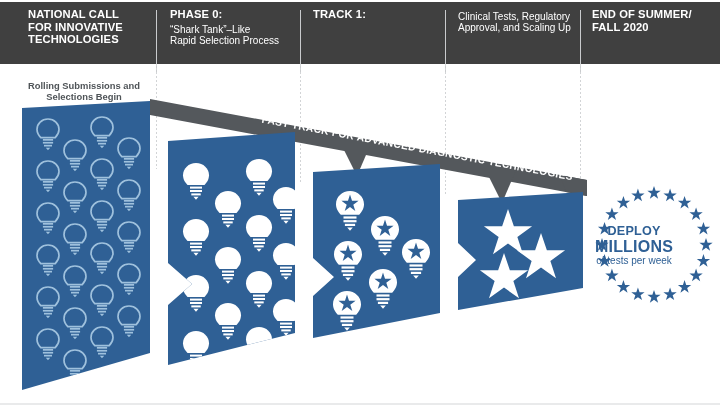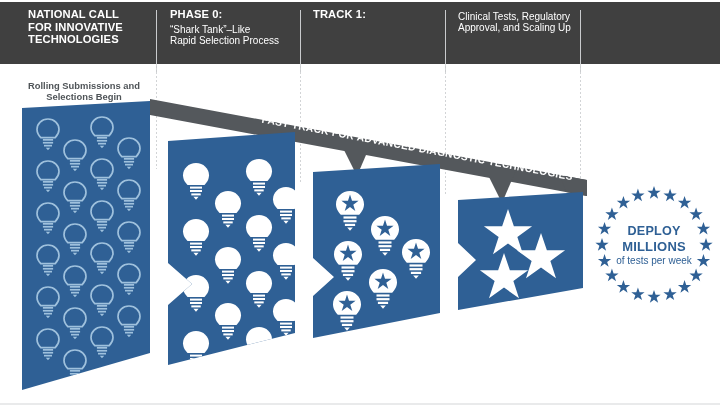--- a/index.html
+++ b/index.html
@@ -53,29 +53,29 @@
   svg.layer{position:absolute;left:0;top:0;width:720px;height:405px;}
 
   
   .ft-text{
     font-family:"Liberation Sans", sans-serif;
     font-weight:bold;font-size:10.2px;fill:#ffffff;letter-spacing:0.35px;
   }
 
   
   .badge{
-    position:absolute;left:595px;top:186px;width:118px;height:118px;
+    position:absolute;left:575px;top:186px;width:118px;height:118px;
   }
   .badge-text{
     position:absolute;left:0;top:0;width:118px;height:118px;
     display:flex;flex-direction:column;align-items:center;justify-content:center;
     color:#2f6095;text-align:center;
   }
   .badge-l1{font-weight:bold;font-size:12.6px;line-height:15px;letter-spacing:0.2px;}
-  .badge-l2{font-weight:bold;font-size:13px;line-height:15px;letter-spacing:0.2px;}
+  .badge-l2{font-weight:bold;font-size:16px;line-height:15px;letter-spacing:0.2px;}
   .badge-l3{font-size:10px;line-height:12px;margin-top:1px;}
 
   .frame-bottom{
     position:absolute;left:0;top:403px;width:720px;height:2px;background:#e9eaeb;
   }
 </style>
 </head>
 <body>
 
 <div id="stage">
@@ -98,20 +98,25 @@
 
     <div class="hcol" style="left:313px;width:125px;">
       <div class="htitle">TRACK 1:</div>
     </div>
 
     <div class="hcol" style="left:458px;width:125px;">
       <div class="hsub">Clinical Tests, Regulatory
 Approval, and Scaling Up</div>
     </div>
 
+    <div class="hcol" style="left:592px;width:125px;">
+      <div class="htitle">END OF SUMMER/
+FALL 2020</div>
+      <div class="hsub"></div>
+    </div>
 
     <div class="hdiv" style="left:156px;"></div>
     <div class="hdiv" style="left:300px;"></div>
     <div class="hdiv" style="left:445px;"></div>
     <div class="hdiv" style="left:580px;"></div>
   </div>
 
   <div class="guide" style="left:156px;top:64px;height:105px;"></div>
   <div class="guide" style="left:300px;top:64px;height:120px;"></div>
   <div class="guide" style="left:445px;top:64px;height:130px;"></div>

